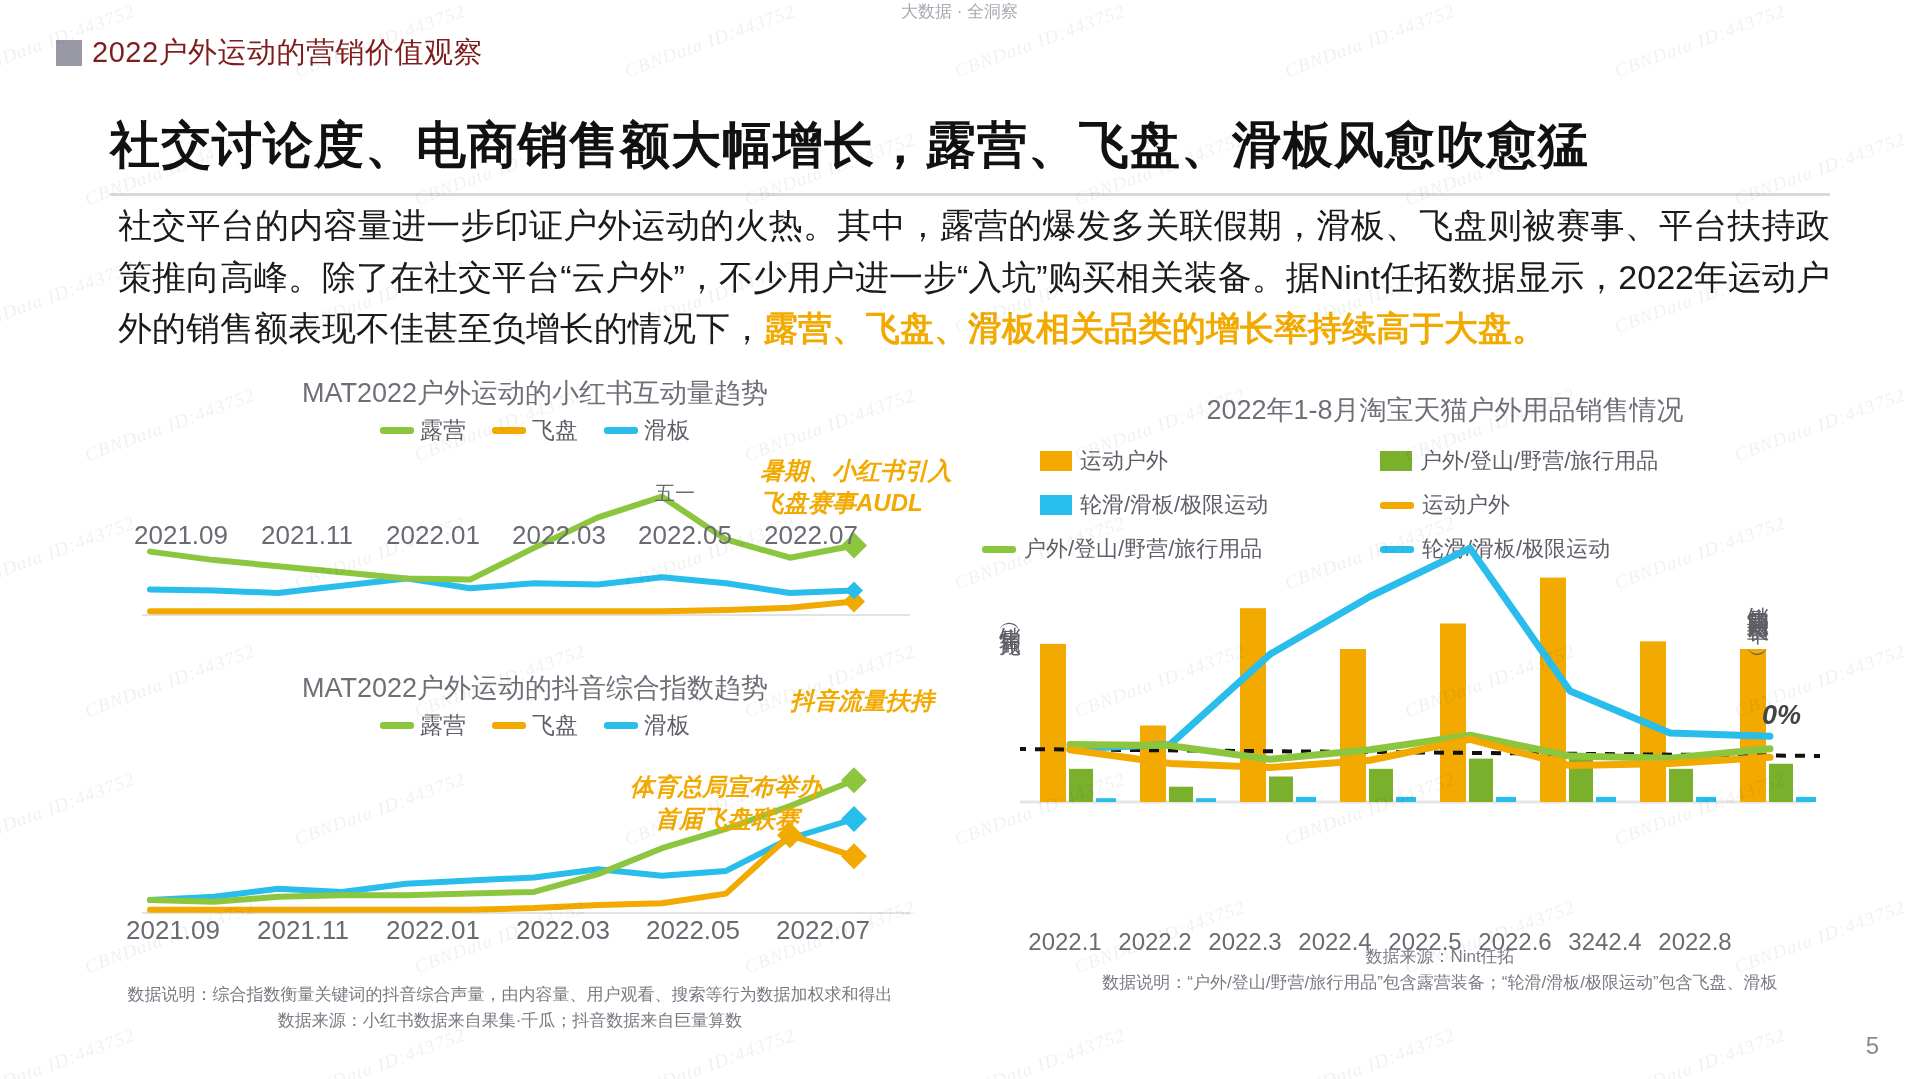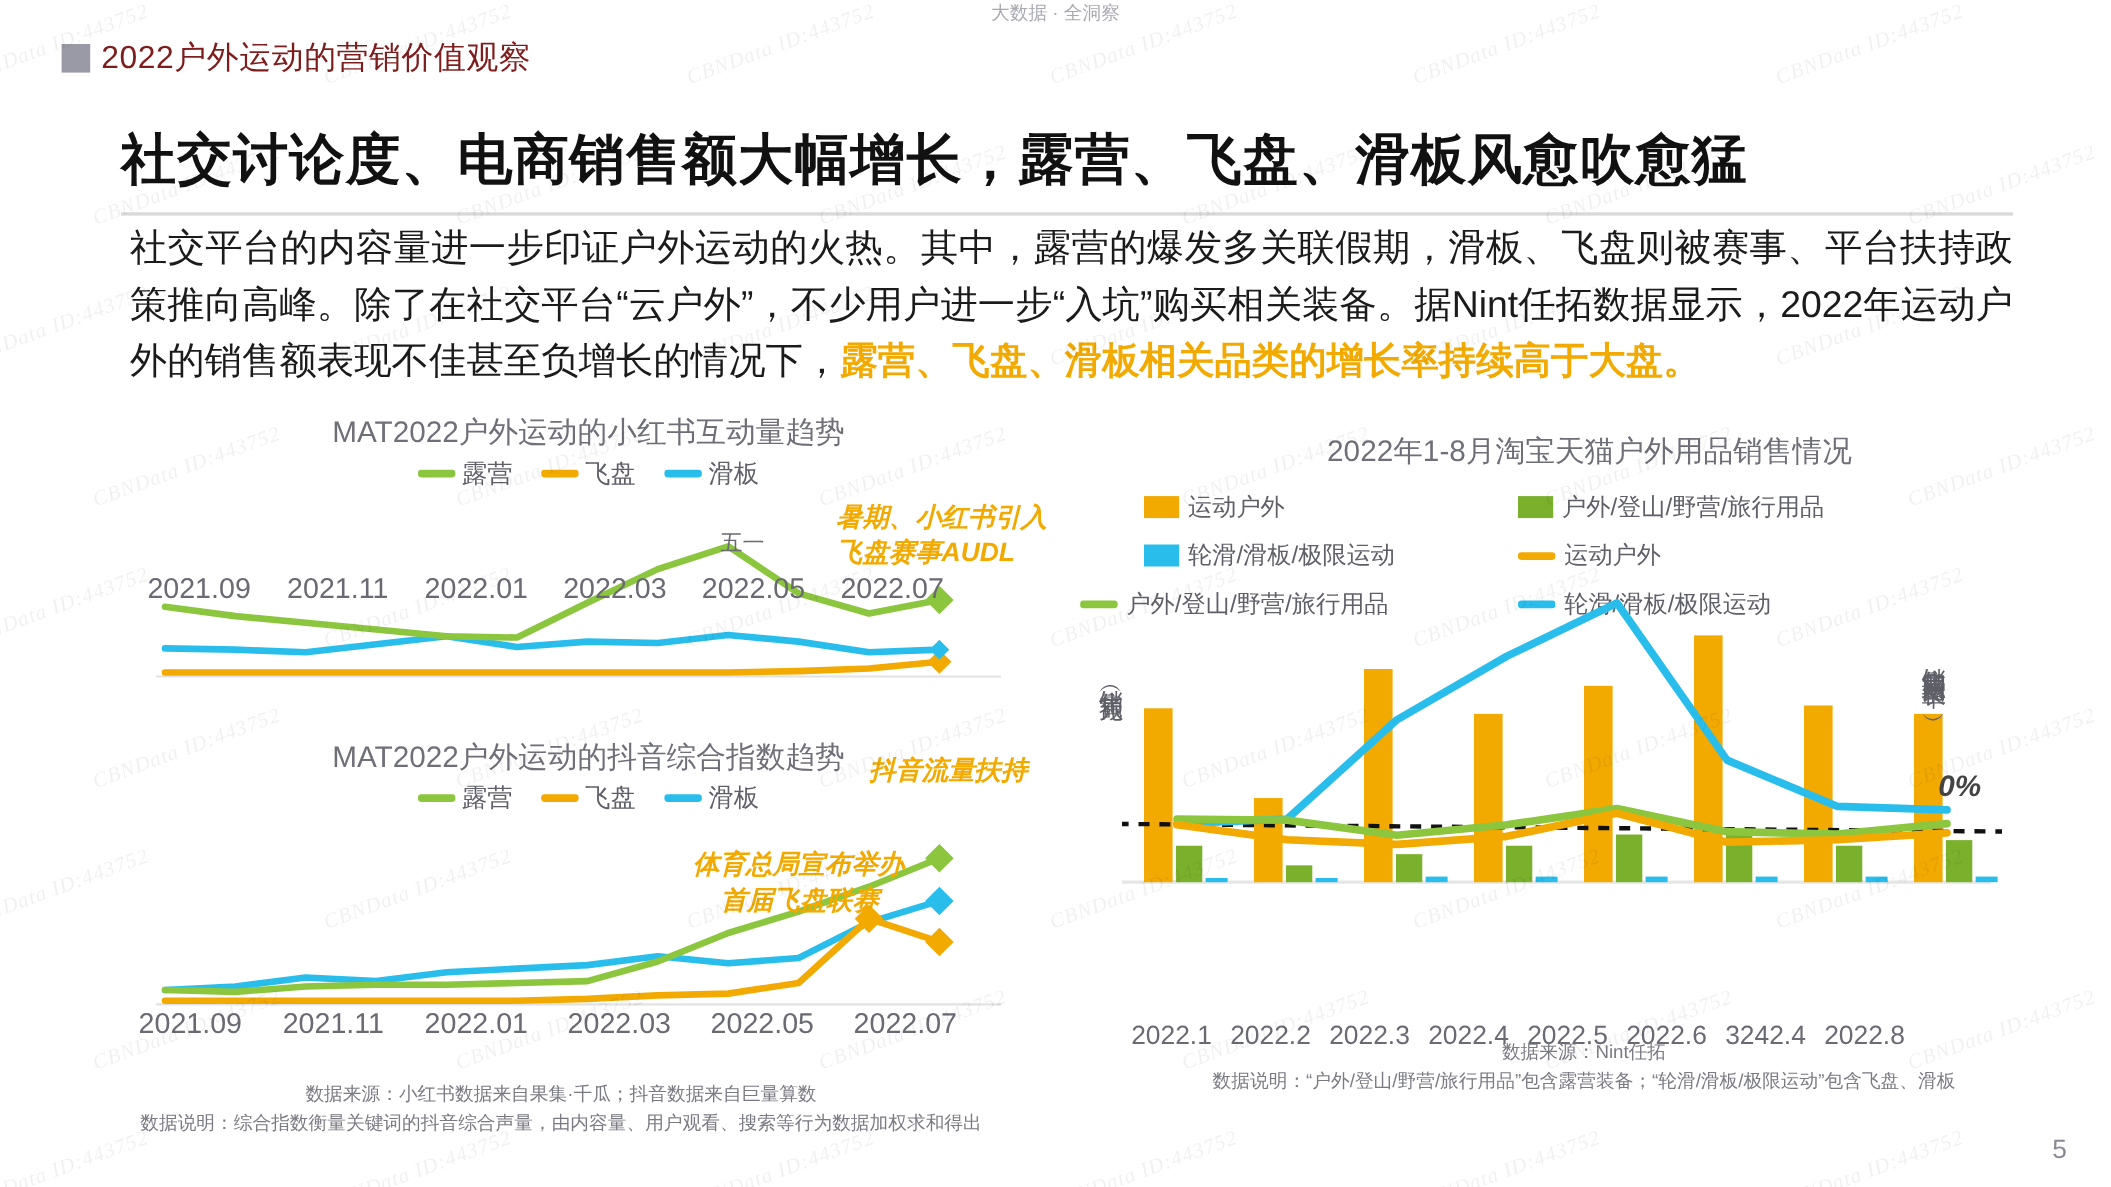--- a/index.html
+++ b/index.html
@@ -259,22 +259,22 @@
     <span>2022.2</span>
     <span>2022.3</span>
     <span>2022.4</span>
     <span>2022.5</span>
     <span>2022.6</span>
     <span>3242.4</span>
     <span>2022.8</span>
   </div>
 
 <div class="foot" id="foot-left">
+  <div>数据说明：综合指数衡量关键词的抖音综合声量，由内容量、用户观看、搜索等行为数据加权求和得出</div>
   <div>数据来源：小红书数据来自果集·千瓜；抖音数据来自巨量算数</div>
-  <div>数据说明：综合指数衡量关键词的抖音综合声量，由内容量、用户观看、搜索等行为数据加权求和得出</div>
 </div>
 <div class="foot" id="foot-right">
   <div>数据来源：Nint任拓</div>
   <div>数据说明：“户外/登山/野营/旅行用品”包含露营装备；“轮滑/滑板/极限运动”包含飞盘、滑板</div>
 </div>
 <div id="foot-center">大数据 · 全洞察</div>
 <div id="page-num">5</div>
 
 <div id="watermarks">
     <div class="wm" style="left: -40px; top: 30px;">CBNData ID:443752</div>

